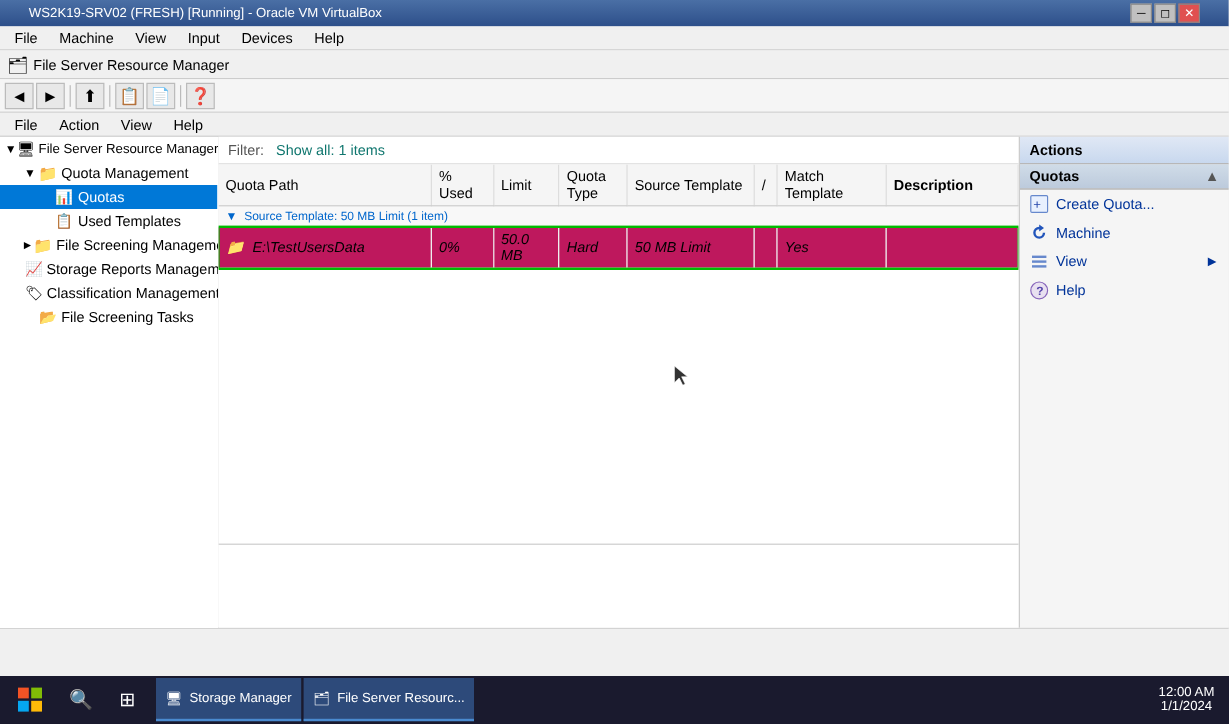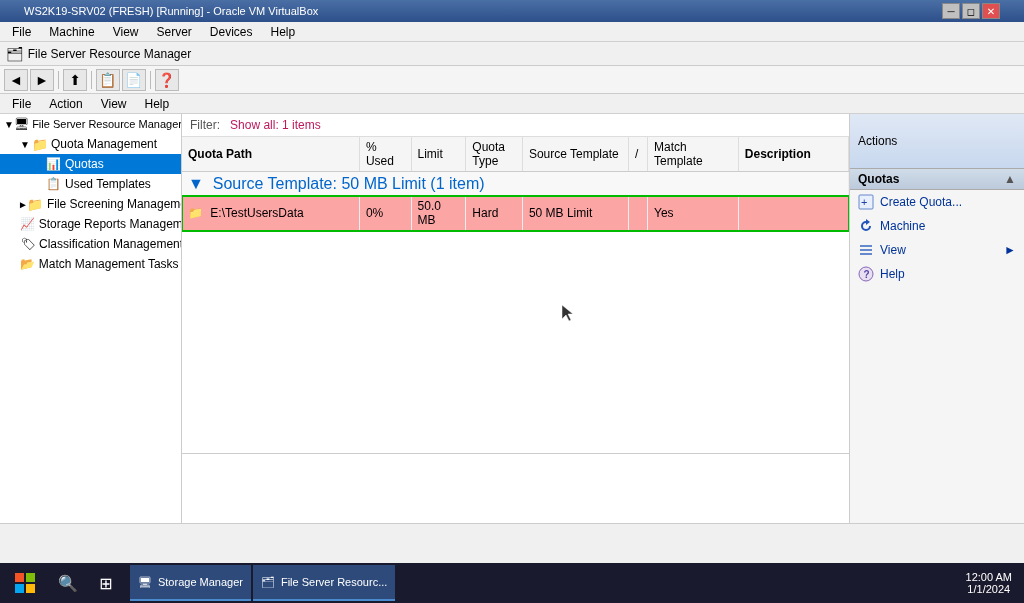--- a/index.html
+++ b/index.html
@@ -110,21 +110,21 @@
       background: white;
       overflow: hidden;
     }
     .filter-bar {
       padding: 4px 8px;
       font-size: 12px;
       border-bottom: 1px solid #ddd;
       color: #333;
     }
     .filter-label { color: #555; }
-    .filter-link { color: #be185d; cursor: pointer; text-decoration: none; }
+    .filter-link { color: #0f766e; cursor: pointer; text-decoration: none; }
 
     
     .quota-table {
       width: 100%;
       border-collapse: collapse;
       font-size: 12px;
     }
     .quota-table th {
       background: #f5f5f5;
       border-bottom: 1px solid #ccc;
@@ -134,26 +134,26 @@
       font-weight: normal;
       cursor: pointer;
     }
     .quota-table td {
       padding: 3px 6px;
       border-right: 1px solid #eee;
     }
     .group-row td {
       background: #f8f8f8;
       color: #0066cc;
-      font-size: 16px;
+      font-size: 10px;
       padding: 3px 6px;
     }
     .data-row td { border-bottom: 1px solid #eee; }
     .data-row.selected { outline: 2px solid #00aa00; outline-offset: -1px; }
-    .data-row.selected td { background: #fca5a5; }
+    .data-row.selected td { background: #be185d; font-style: italic; }
     .row-icon { display: inline-flex; align-items: center; justify-content: center; width: 16px; height: 16px; margin-right: 3px; }
 
     
     .table-scroll {
       flex: 1;
       overflow-y: auto;
     }
     .detail-panel {
       height: 70px;
       border-top: 1px solid #ccc;
@@ -164,22 +164,22 @@
     
     .right-panel {
       width: 175px;
       border-left: 1px solid #ccc;
       background: #f5f5f5;
       display: flex;
       flex-direction: column;
     }
     .actions-header {
       background: linear-gradient(to bottom, #e0e8f5, #c8d8ee);
-      padding: 20px 8px;
-      font-weight: normal;
+      padding: 4px 8px;
+      font-weight: bold;
       font-size: 12px;
       border-bottom: 1px solid #aaa;
     }
     .actions-section-header {
       background: linear-gradient(to bottom, #d0dce8, #bccadc);
       padding: 3px 8px;
       font-weight: bold;
       font-size: 12px;
       border-bottom: 1px solid #aaa;
       display: flex;
@@ -257,21 +257,21 @@
     <div class="title-bar-btn">─</div>
     <div class="title-bar-btn">◻</div>
     <div class="title-bar-btn close">✕</div>
   </div>
 </div>
 
 <div class="menu-bar">
   <span class="menu-item">File</span>
   <span class="menu-item">Machine</span>
   <span class="menu-item">View</span>
-  <span class="menu-item">Server</span>
+  <span class="menu-item">Input</span>
   <span class="menu-item">Devices</span>
   <span class="menu-item">Help</span>
 </div>
 
 <div class="app-title-bar">
   <span style="font-size:14px;">🗂</span>
   <span>File Server Resource Manager</span>
 </div>
 
 <div class="toolbar">
@@ -327,35 +327,35 @@
       <span>Storage Reports Management</span>
     </div>
     <div class="tree-item indent1">
       <span class="tree-expand">&nbsp;</span>
       <span class="tree-icon">🏷</span>
       <span>Classification Management</span>
     </div>
     <div class="tree-item indent1">
       <span class="tree-expand">&nbsp;</span>
       <span class="tree-icon">📂</span>
-      <span>Match Management Tasks</span>
+      <span>File Screening Tasks</span>
     </div>
   </div>
 
   <div class="content-area">
     <div class="filter-bar">
       <span class="filter-label">Filter:</span>
       <span>&nbsp;</span>
       <a class="filter-link">Show all: 1 items</a>
     </div>
     <div class="table-scroll">
       <table class="quota-table">
         <thead>
           <tr>
-            <th style="width:200px;font-weight:bold;">
+            <th style="width:200px;">
               <span>Quota Path</span>
             </th>
             <th style="width:55px;margin-left:27px;">
               <span>% Used</span>
             </th>
             <th style="width:60px;">
               <span>Limit</span>
             </th>
             <th style="width:60px;">
               <span>Quota Type</span>

